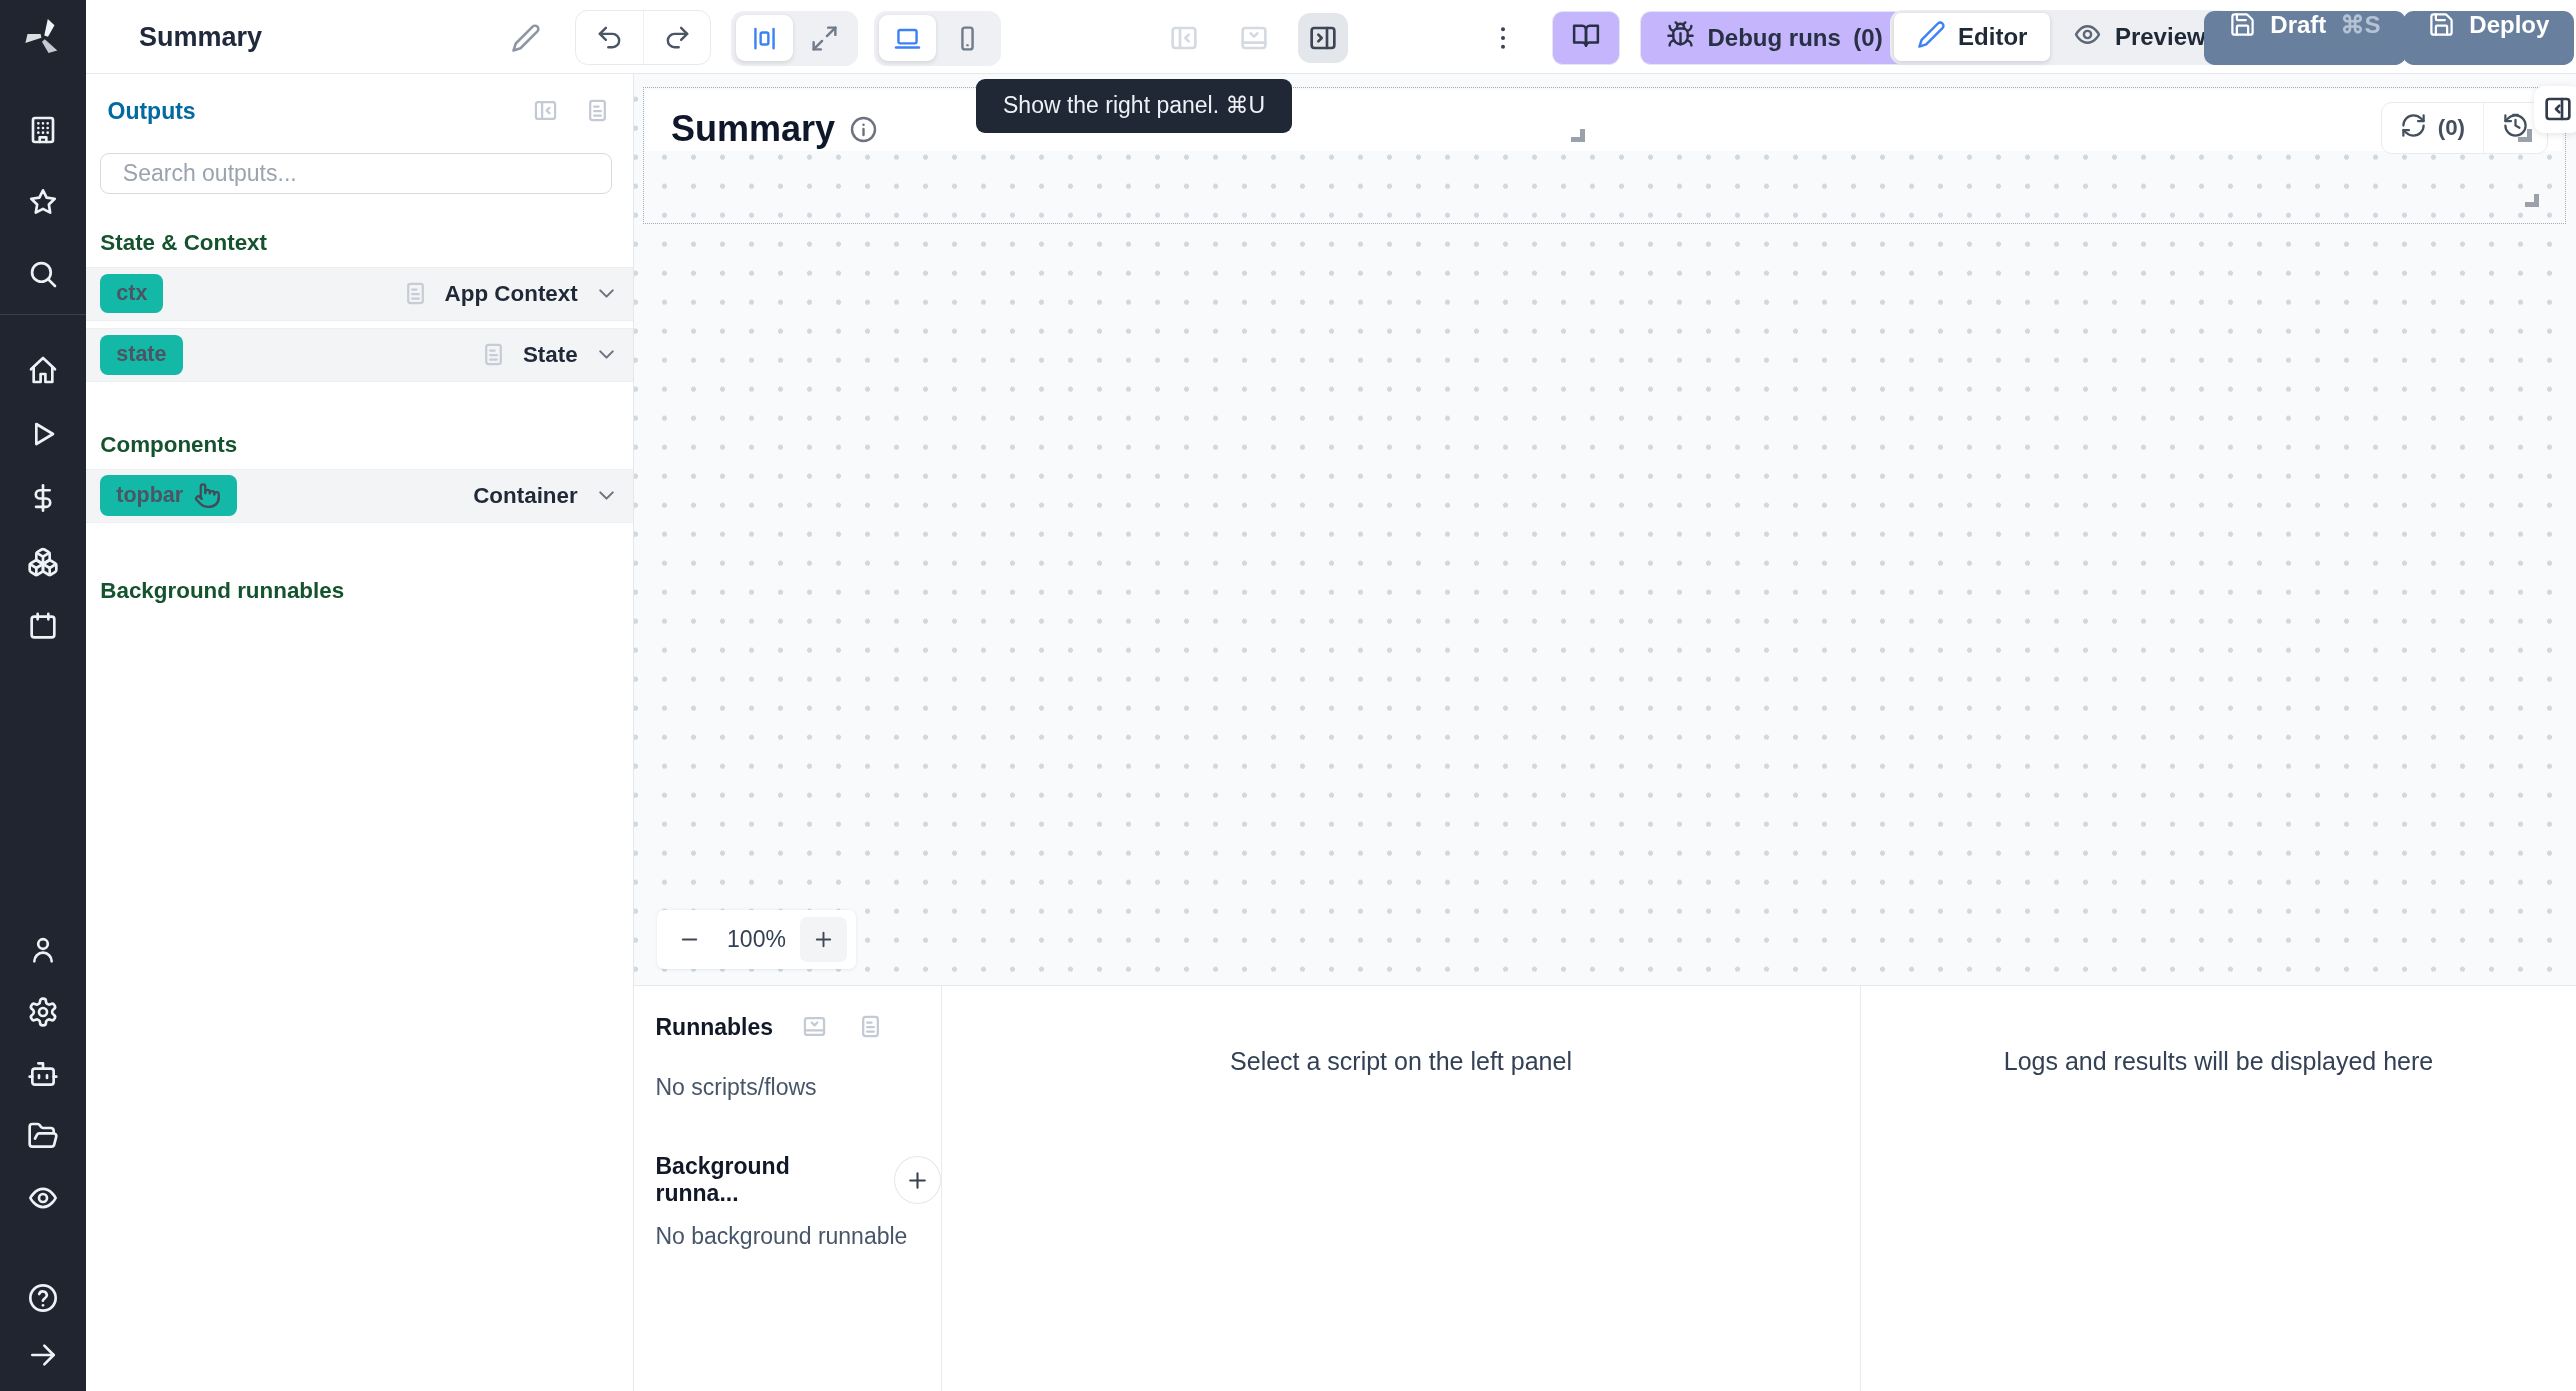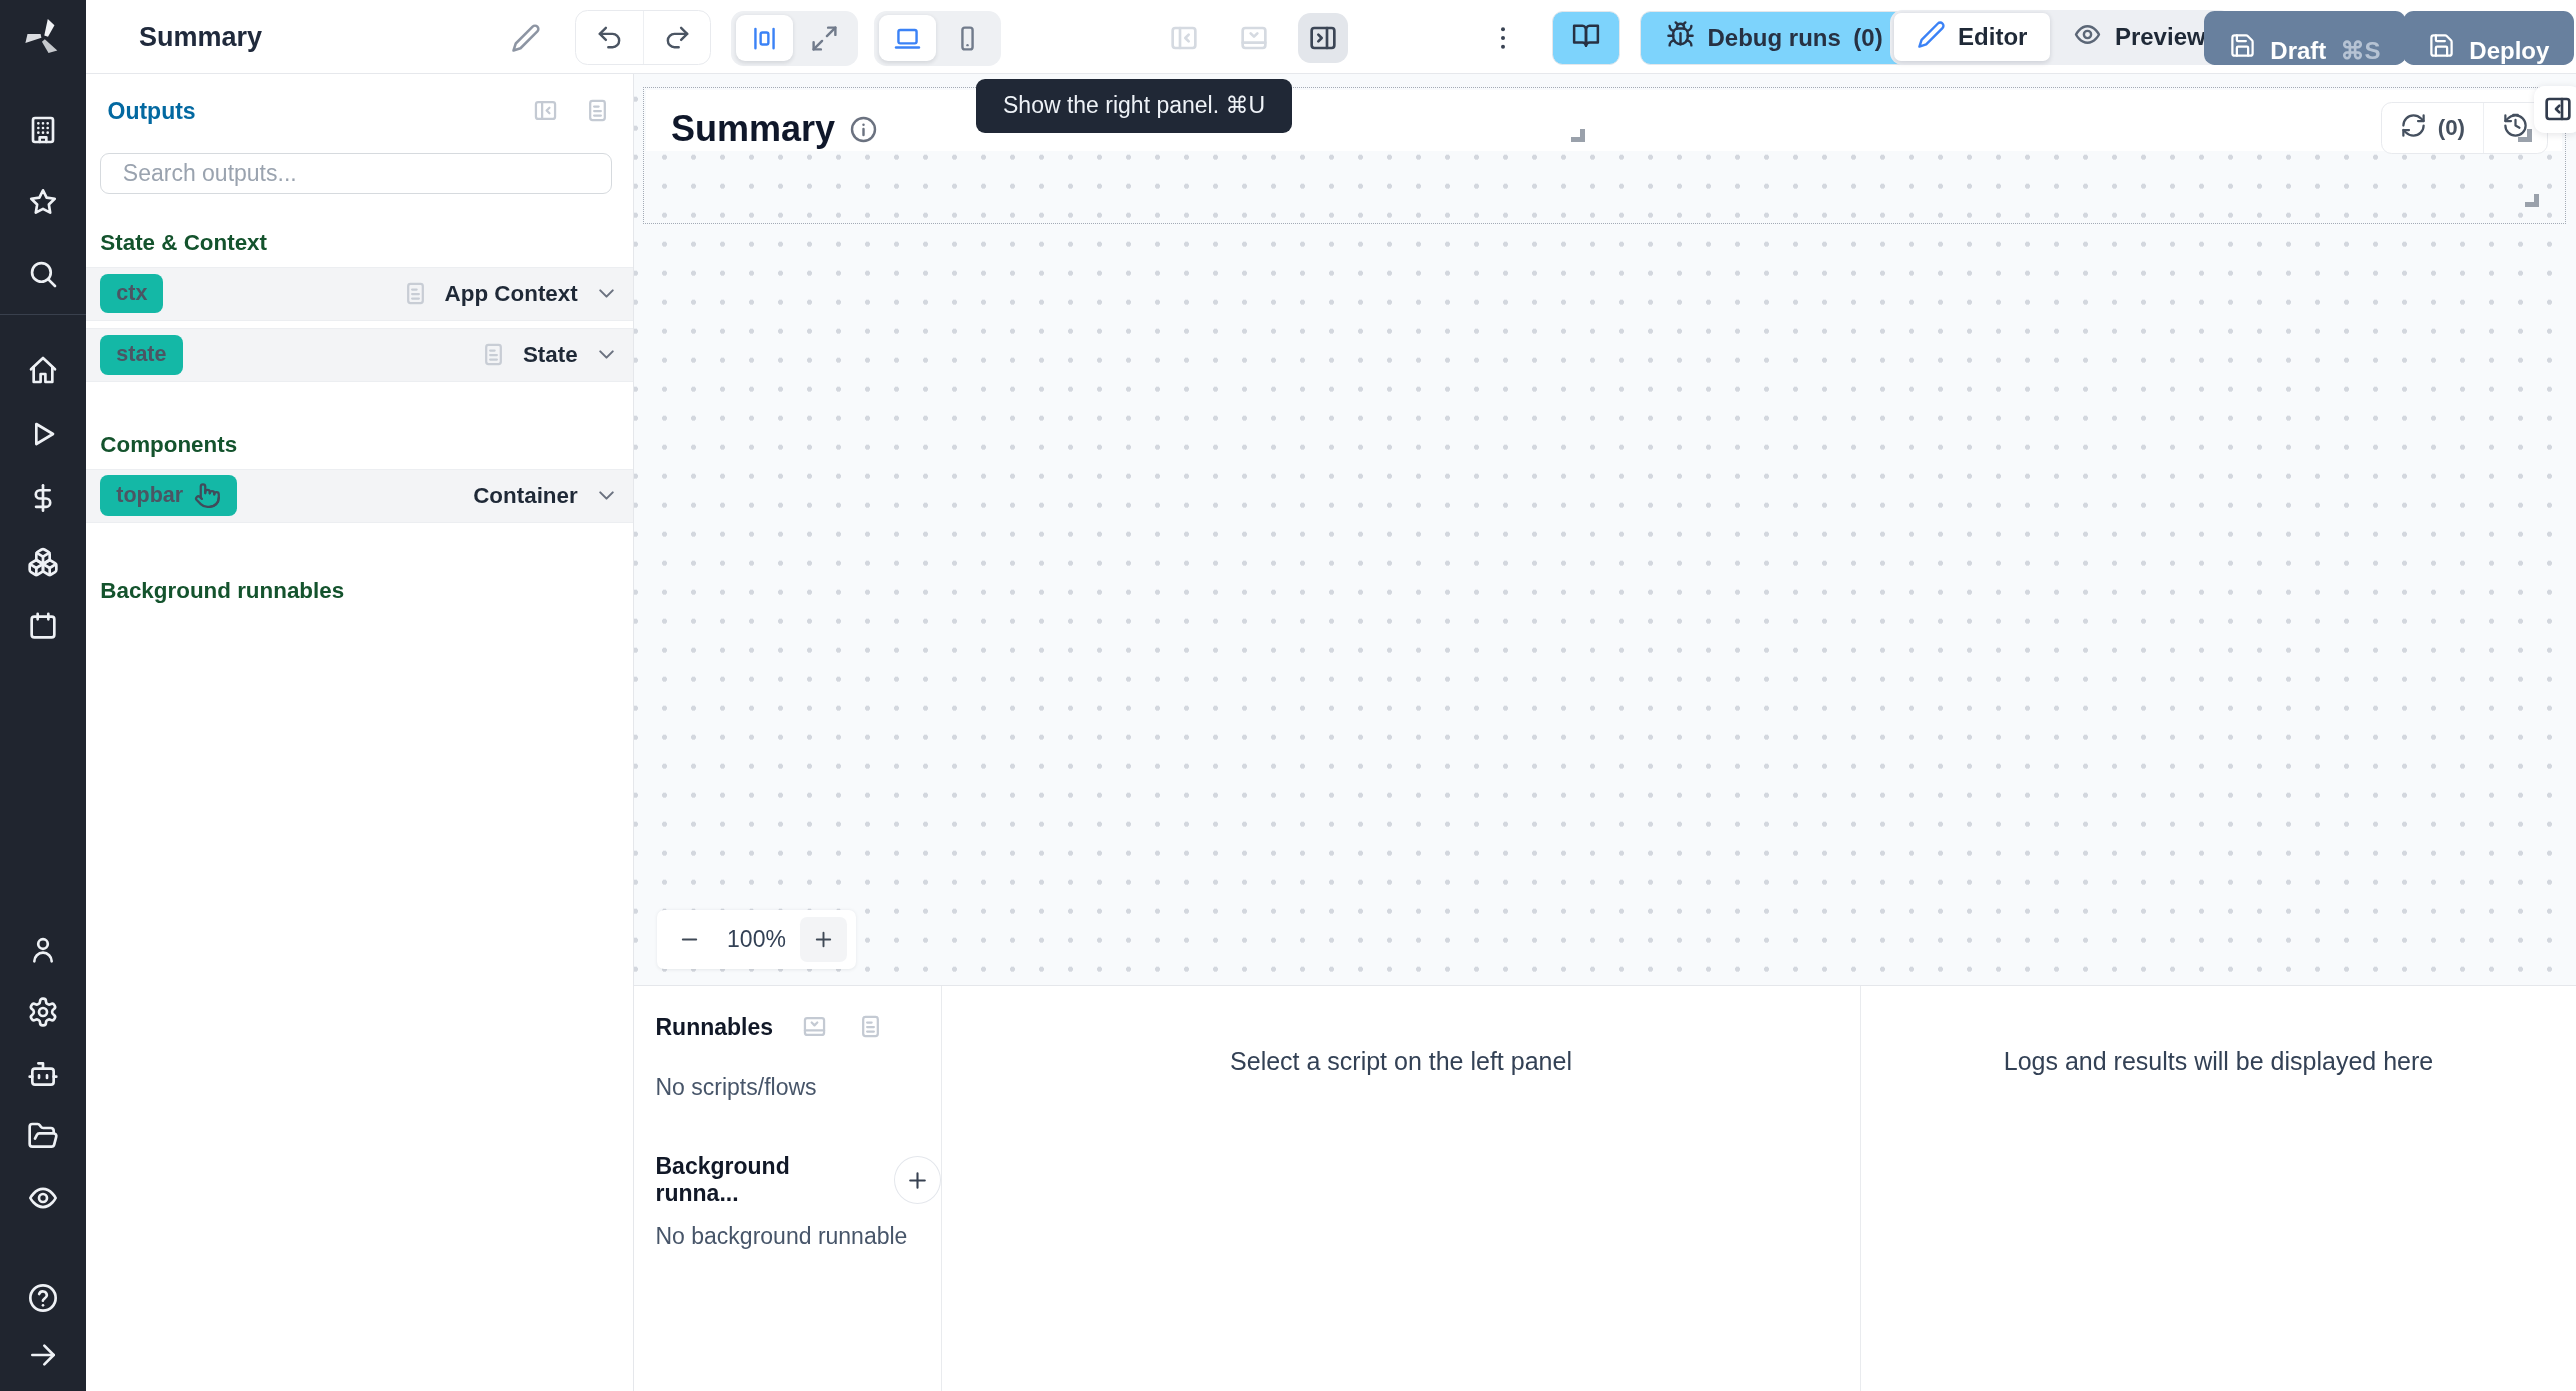--- a/index.html
+++ b/index.html
@@ -37,32 +37,32 @@
   .sg-device { left:788px; }
   .seg-group .seg { width:57px; border-radius:9px; display:flex; align-items:center; justify-content:center; border:none; background:none; cursor:pointer; color:#717b8b; }
   .seg-group .seg.active { background:#ffffff; box-shadow:0 1.8px 4.5px rgba(15,23,42,.12); color:#3b82f6; }
   .seg-group .seg svg { width:29px; height:29px; }
   .panel-toggles { position:absolute; left:1073px; top:12.5px; display:flex; gap:19.7px; align-items:center; }
   .ptg { width:50px; height:50px; border-radius:12.5px; border:none; background:none; display:flex; align-items:center; justify-content:center; cursor:pointer; color:#d5dae1; }
   .ptg svg { width:32px; height:32px; }
   .ptg.active { background:#e3e6eb; color:#3c4656; }
   .tb-kebab { position:absolute; left:1397px; top:18px; width:39px; height:39px; color:#394353; }
   .tb-kebab svg { width:30px; height:30px; }
-  .tb-btn { position:absolute; top:10.7px; height:54px; background:#7dd3fc; border:1.8px solid #e4e7eb; border-radius:10.7px; display:flex; align-items:center; justify-content:center; gap:12.5px; cursor:pointer; color:#273143; font-size:24px; font-weight:700; }
+  .tb-btn { position:absolute; top:10.7px; height:54px; background:#c4b5fd; border:1.8px solid #e4e7eb; border-radius:10.7px; display:flex; align-items:center; justify-content:center; gap:12.5px; cursor:pointer; color:#273143; font-size:24px; font-weight:700; }
   .tb-book { left:1466px; width:68px; }
   .tb-book svg { width:30px; height:30px; }
   .tb-debug { left:1554px; padding:0 25px; }
   .tb-debug svg { width:29px; height:29px; }
   .mode-seg { position:absolute; left:1804px; top:9.8px; height:55px; background:#edeff3; border-radius:12.5px; display:flex; padding:3.6px; }
   .mode { border:none; border-radius:7px; display:flex; align-items:center; gap:12.5px; padding:0 23px; font-size:24px; font-weight:700; color:#1f2937; background:none; cursor:pointer; }
   .mode.active { background:#fff; box-shadow:0 1.8px 5.4px rgba(15,23,42,.14); }
   .mode svg { width:29px; height:29px; }
   .mode-editor svg { color:#3b82f6; }
   .mode-preview svg { color:#5b6676; }
-  .cta { position:absolute; top:10.7px; height:54px; border:none; border-radius:10.7px; background:#68809e; color:#fff; display:flex; align-items:flex-end; gap:14.3px; padding:0 25px; font-size:24px; font-weight:700; cursor:pointer; }
+  .cta { position:absolute; top:10.7px; height:54px; border:none; border-radius:10.7px; background:#68809e; color:#fff; display:flex; align-items:flex-start; gap:14.3px; padding:0 25px; font-size:24px; font-weight:700; cursor:pointer; }
   .cta svg { width:27px; height:27px; }
   .cta-draft { left:2118px; }
   .cta-draft .kbd { color:#b6c3d4; font-weight:600; }
   .cta-deploy { left:2317px; }
 
   
   .content { flex:1; display:flex; min-height:0; }
 
   
   .outputs { width:548px; border-right:1.8px solid #e5e7eb; background:#fff; position:relative; flex-shrink:0; }

